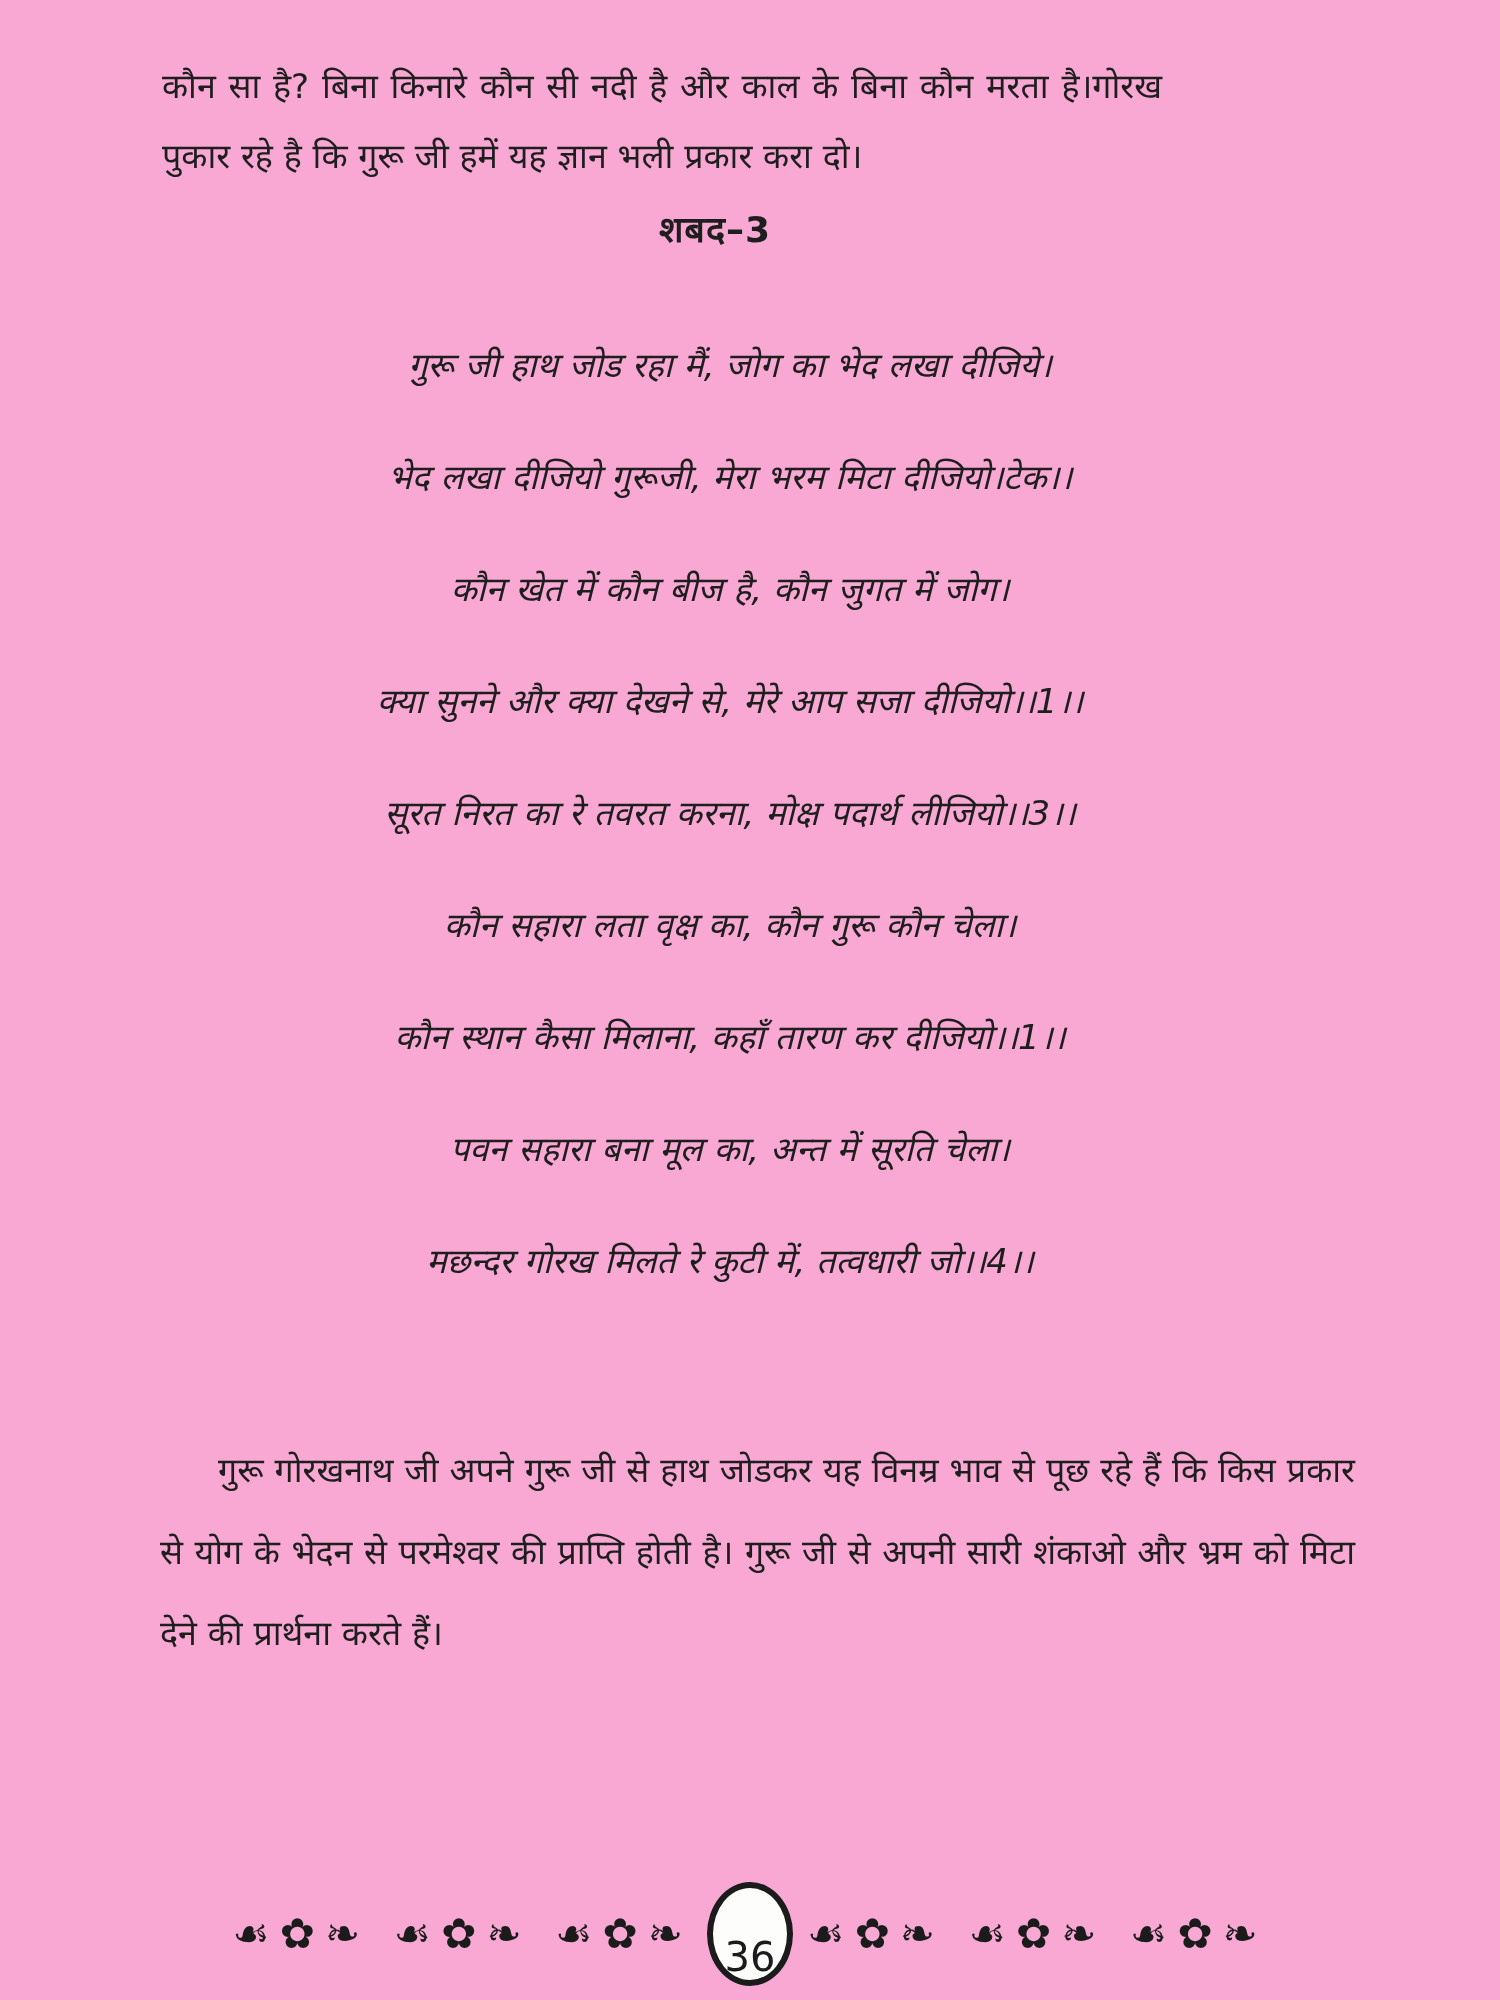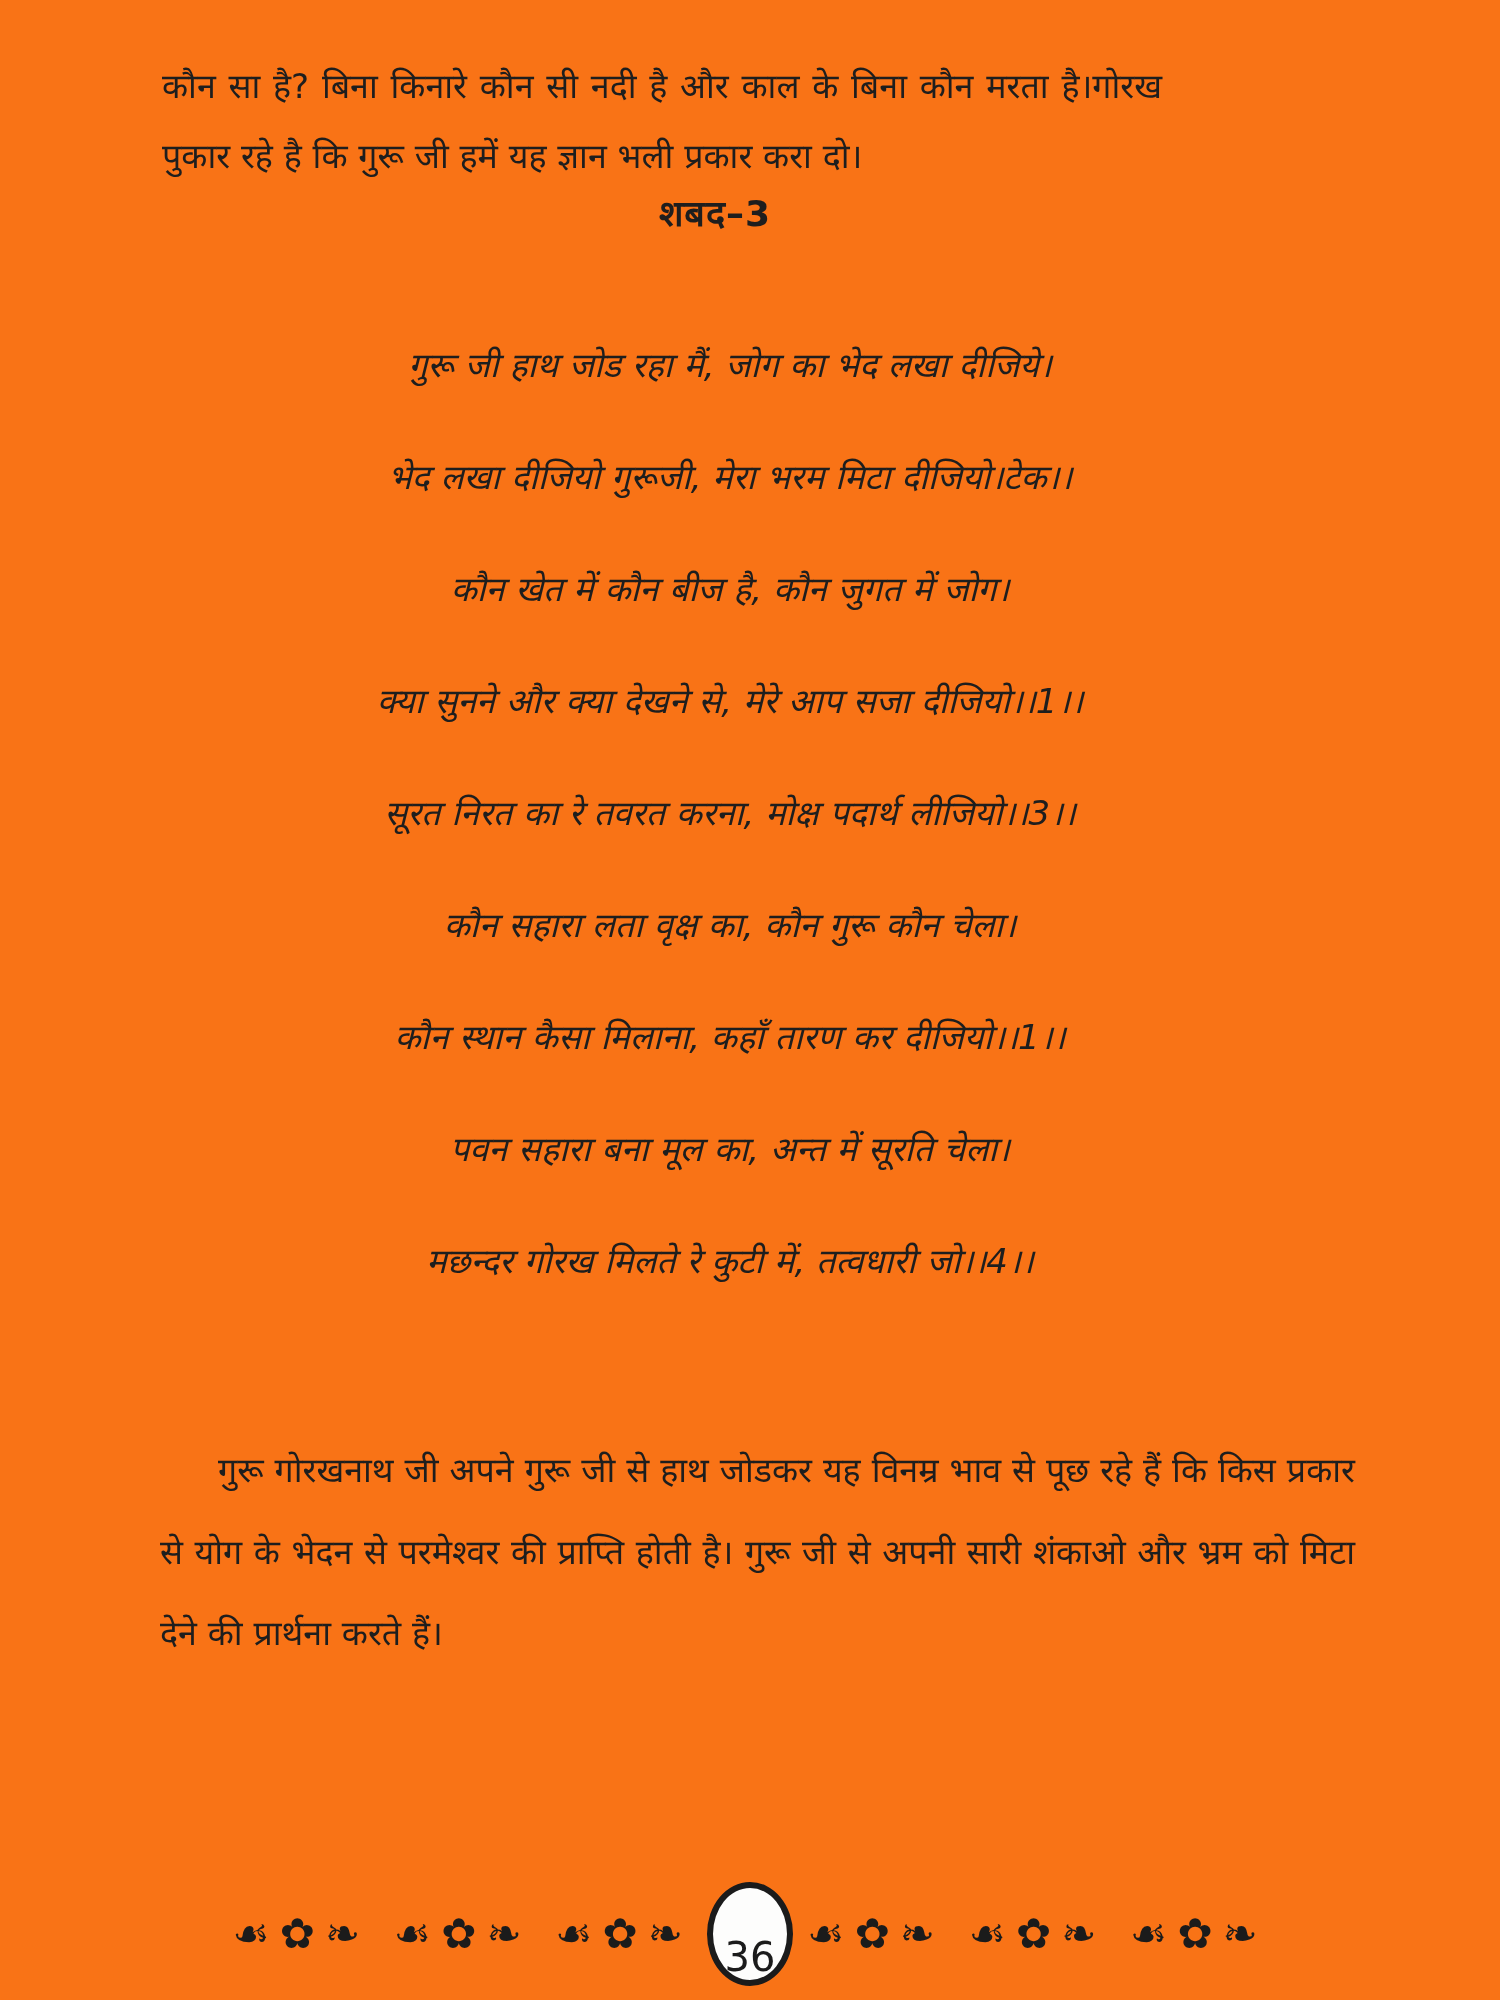--- a/index.html
+++ b/index.html
@@ -5,38 +5,38 @@
   html, body {
     margin: 0;
     padding: 0;
     background: #e8e8e8;
   }
   .page {
     position: relative;
     width: 1500px;
     height: 2000px;
     margin: 0 auto;
-    background: #f97316;
+    background: #f9a8d4;
     color: #1e1e1e;
     font-family: "DejaVu Sans", sans-serif;
     overflow: hidden;
   }
   .top-para {
     position: absolute;
     top: 18px;
     left: 162px;
     width: 1000px;
     font-size: 34px;
     line-height: 2.05;
     text-align: justify;
     text-justify: inter-word;
   }
   .heading {
     position: absolute;
-    top: 188px;
+    top: 204px;
     left: 150px;
     width: 1130px;
     text-align: center;
     font-size: 36px;
     font-weight: bold;
     letter-spacing: 1px;
   }
   .verses {
     position: absolute;
     top: 340px;

